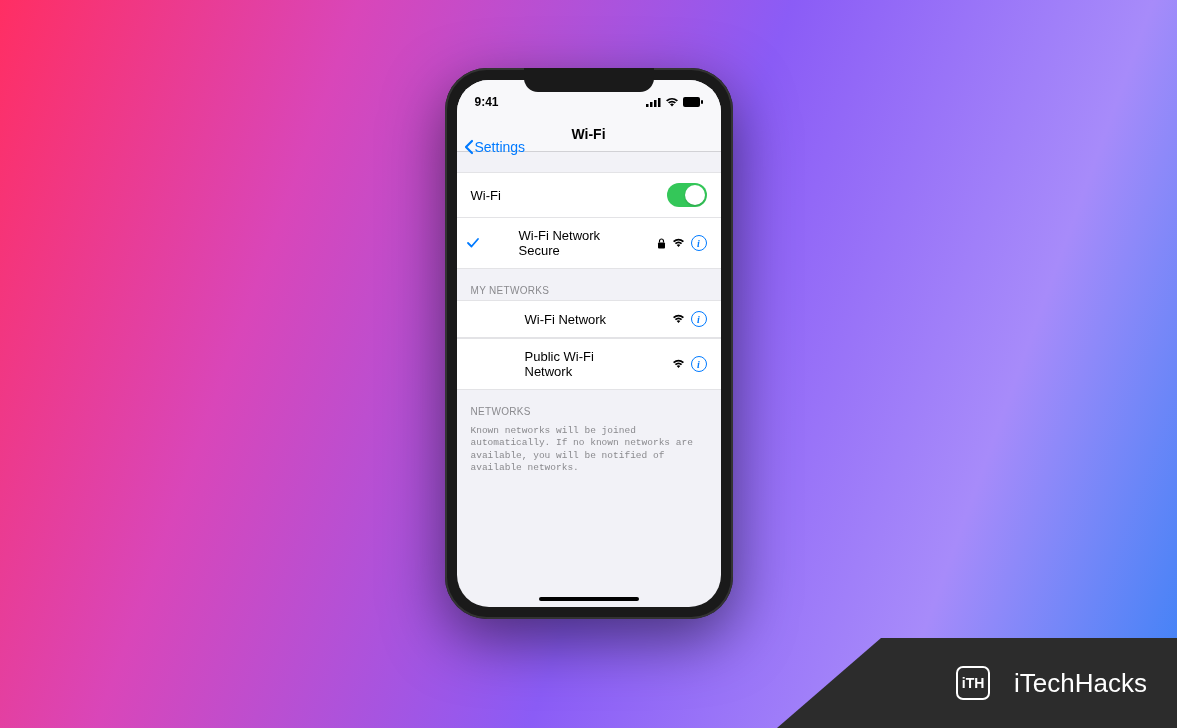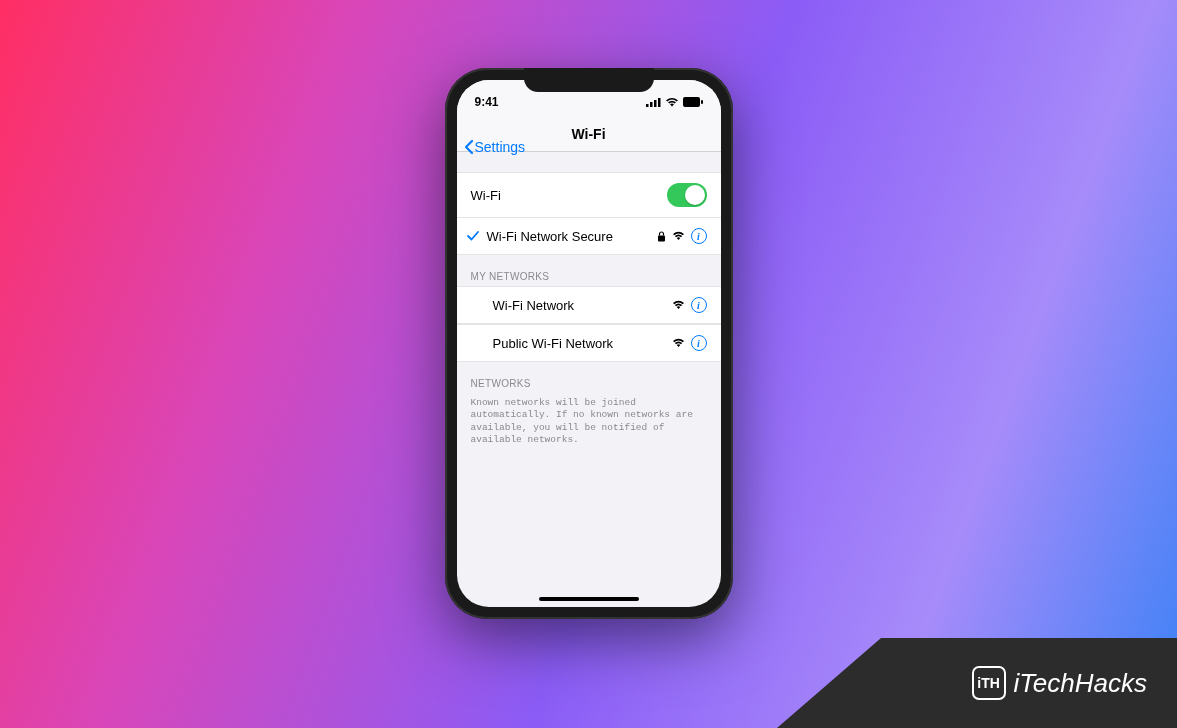--- a/index.html
+++ b/index.html
@@ -91,21 +91,21 @@
     background: #fff;
     display: flex;
     align-items: center;
     padding: 10px 14px;
     border-bottom: 0.5px solid #e3e3e6;
     min-height: 36px;
   }
   .row:last-child { border-bottom: none; }
   .row-group { border-top: 0.5px solid #e3e3e6; border-bottom: 0.5px solid #e3e3e6; }
   .row-group .row { border-bottom: 0.5px solid #e3e3e6; }
-  .row-group .row:last-child { border-bottom: none; }
+  .row-group .row:last-child { border-bottom: none; gap: 32px; }
   .label { flex: 1; }
   .check { width: 16px; color: #007aff; margin-right: 6px; display:flex; align-items:center; justify-content:center;}
   .spacer-check { width: 22px; }
   .icons-right { display: flex; align-items: center; gap: 6px; }
   .toggle {
     width: 40px;
     height: 24px;
     background: #34c759;
     border-radius: 12px;
     position: relative;
@@ -160,28 +160,28 @@
     bottom: 0;
     right: 0;
     width: 400px;
     height: 90px;
     background: #2c2c2c;
     clip-path: polygon(26% 0, 100% 0, 100% 100%, 0 100%);
     display: flex;
     align-items: center;
     justify-content: flex-end;
     padding-right: 30px;
-    gap: 8px;
+    gap: 24px;
   }
   .watermark-slash .logo {
     width: 34px; height: 34px; border: 2.5px solid #fff; border-radius: 7px;
     display:flex; align-items:center; justify-content:center; color:#fff; font-weight:700; font-size:14px;
   }
   .watermark-slash .brand {
-    color: #fff; font-size: 26px; font-weight: 500; font-style: italic;
+    color: #fff; font-size: 26px; font-weight: 500;
   }
   svg { display: block; }
 </style>
 </head>
 <body>
 
 <div class="phone">
   <div class="notch"></div>
   <div class="screen">
 

